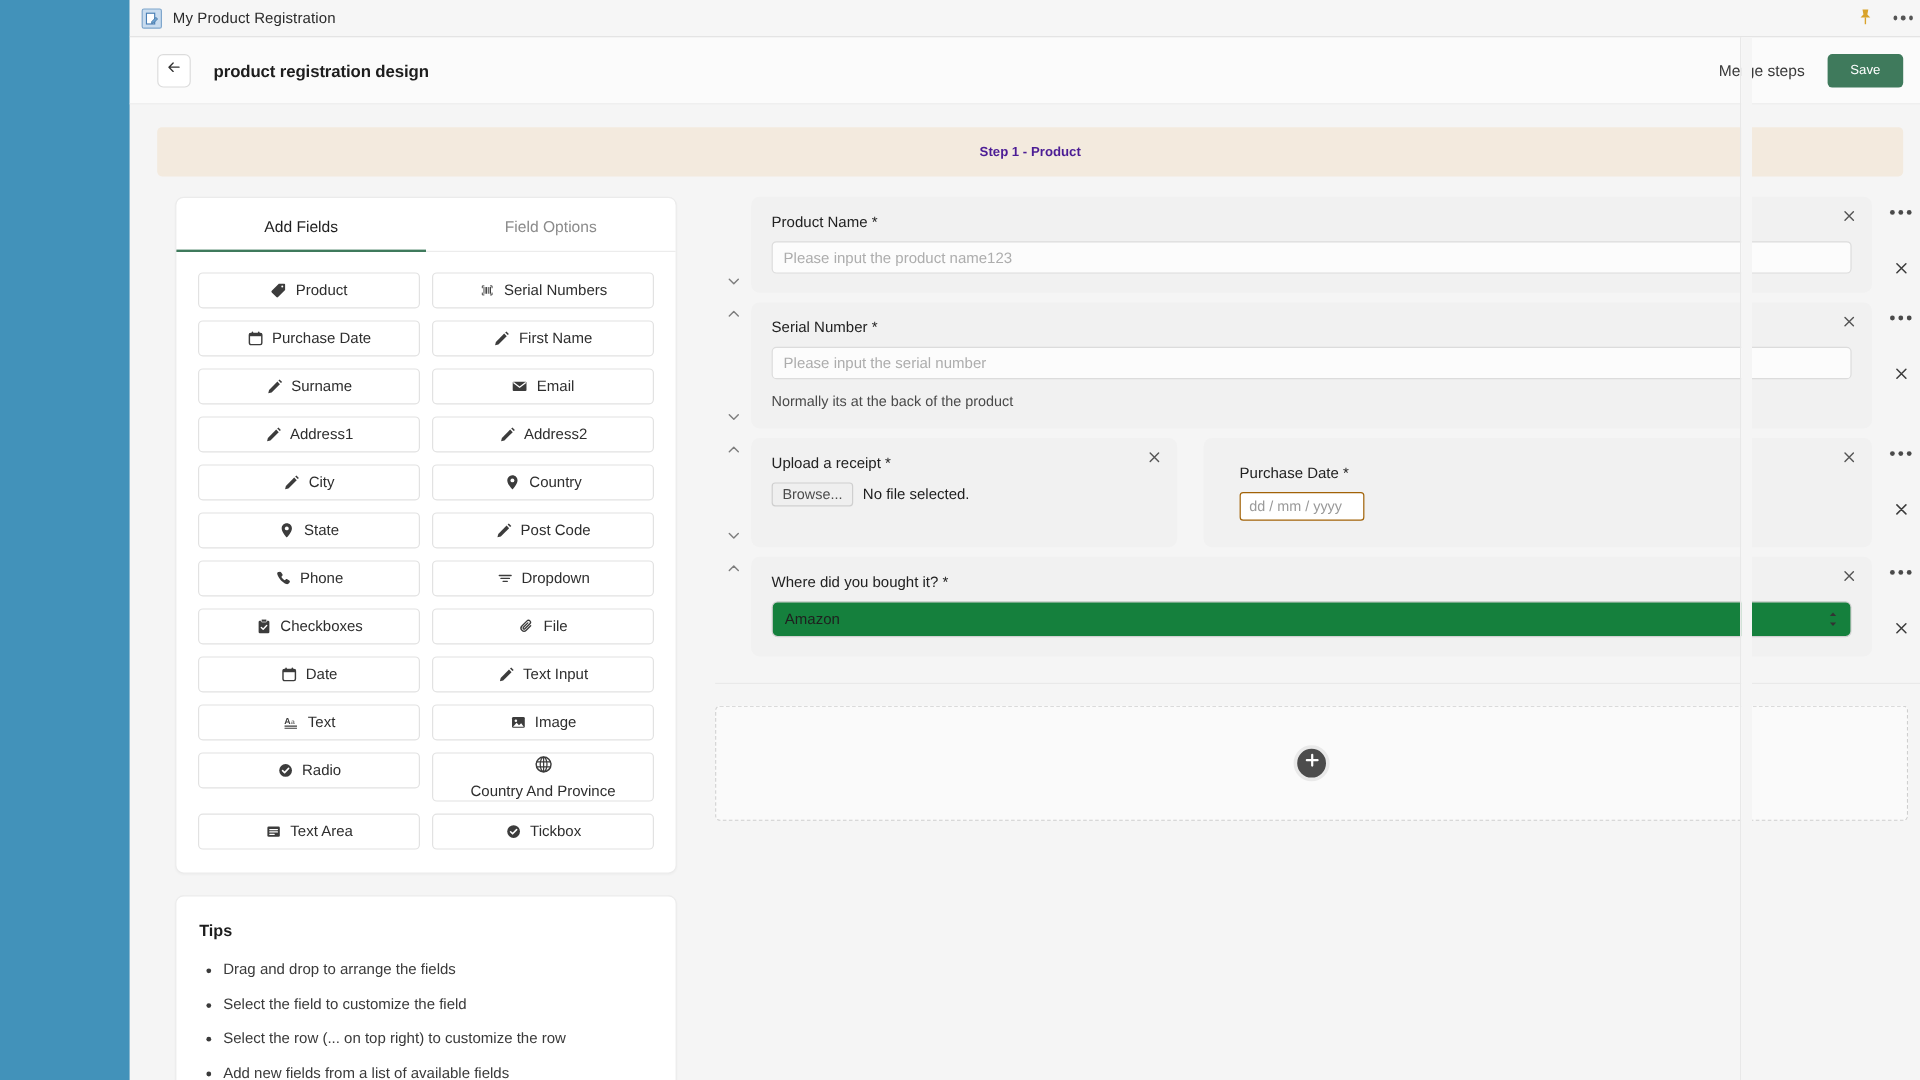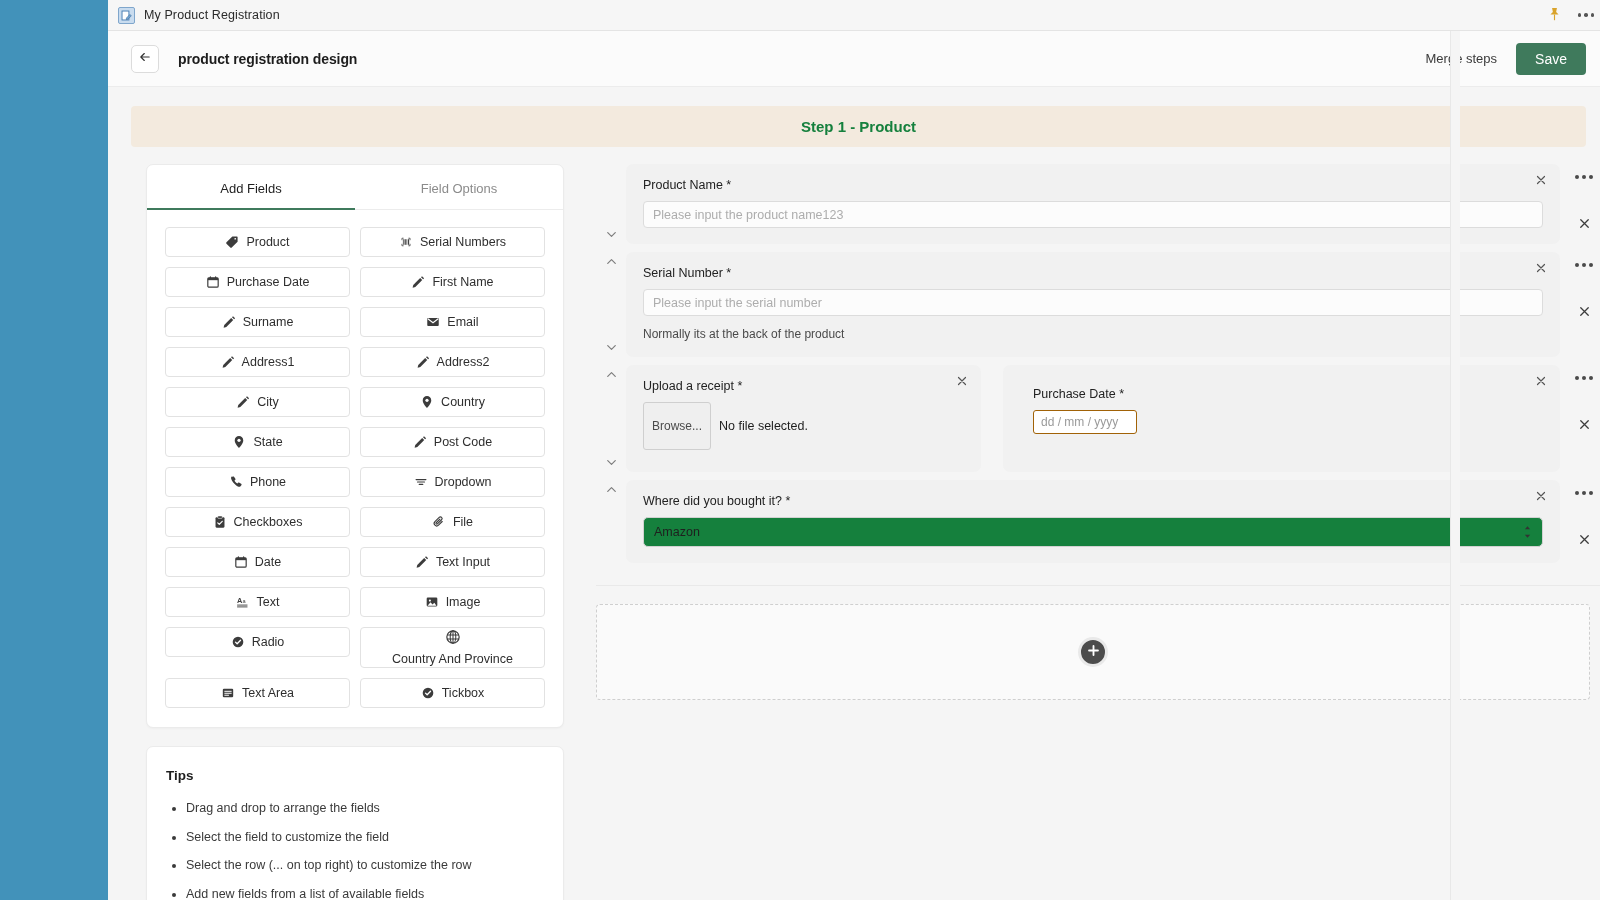--- a/index.html
+++ b/index.html
@@ -66,34 +66,34 @@
     margin-left: 19px;
     font-size: 14px; font-weight: 700; color: #1d1d1d;
     letter-spacing: -.1px;
   }
   .hdr-right { margin-left: auto; display: flex; align-items: center; gap: 19px; }
   .merge-link {
     font-size: 13px; color: #3a3a3a; cursor: pointer;
   }
   .save-btn {
     background: #3f7a5c;
-    color: #fff; font-size: 14px;
+    color: #fff; font-size: 11px;
     border: none; border-radius: 4px;
     padding: 8px 19px; cursor: pointer;
     font-family: inherit;
   }
 
   
   .step-banner {
     margin: 19px 22px 0 23px;
     height: 41px;
     background: #f3eade;
     border-radius: 4px;
     display: flex; align-items: center; justify-content: center;
-    font-size: 15px; font-weight: 700; color: #15803d;
+    font-size: 11px; font-weight: 700; color: #4c1d95;
   }
 
   
   .body-wrap {
     display: flex;
     padding: 17px 0 0 38px;
     gap: 0;
   }
   .left-col { width: 418px; flex: none; }
 
@@ -195,21 +195,21 @@
     padding: 0 9px;
     font-family: inherit;
   }
   .ftext::placeholder { color: #adadad; }
   .fhelp { font-size: 12px; color: #4a4a4a; margin-top: 11px; }
 
   .file-row { display: flex; align-items: center; gap: 8px; font-size: 12.5px; color: #1d1d1d; }
   .browse-btn {
     border: 1px solid #cfcfcf; border-radius: 3px;
     background: #efefef; color: #4b4b4b;
-    font-size: 12px; padding: 16px 8px; cursor: pointer; font-family: inherit;
+    font-size: 12px; padding: 2px 8px; cursor: pointer; font-family: inherit;
   }
   .date-input {
     display: inline-block; width: 104px; height: 24px;
     border: 1px solid #a16207; border-radius: 3px;
     background: #fff; font-size: 12px; color: #9a9a9a;
     padding: 0 7px; line-height: 22px;
     font-family: inherit;
   }
   .fselect {
     position: relative; width: 100%;

